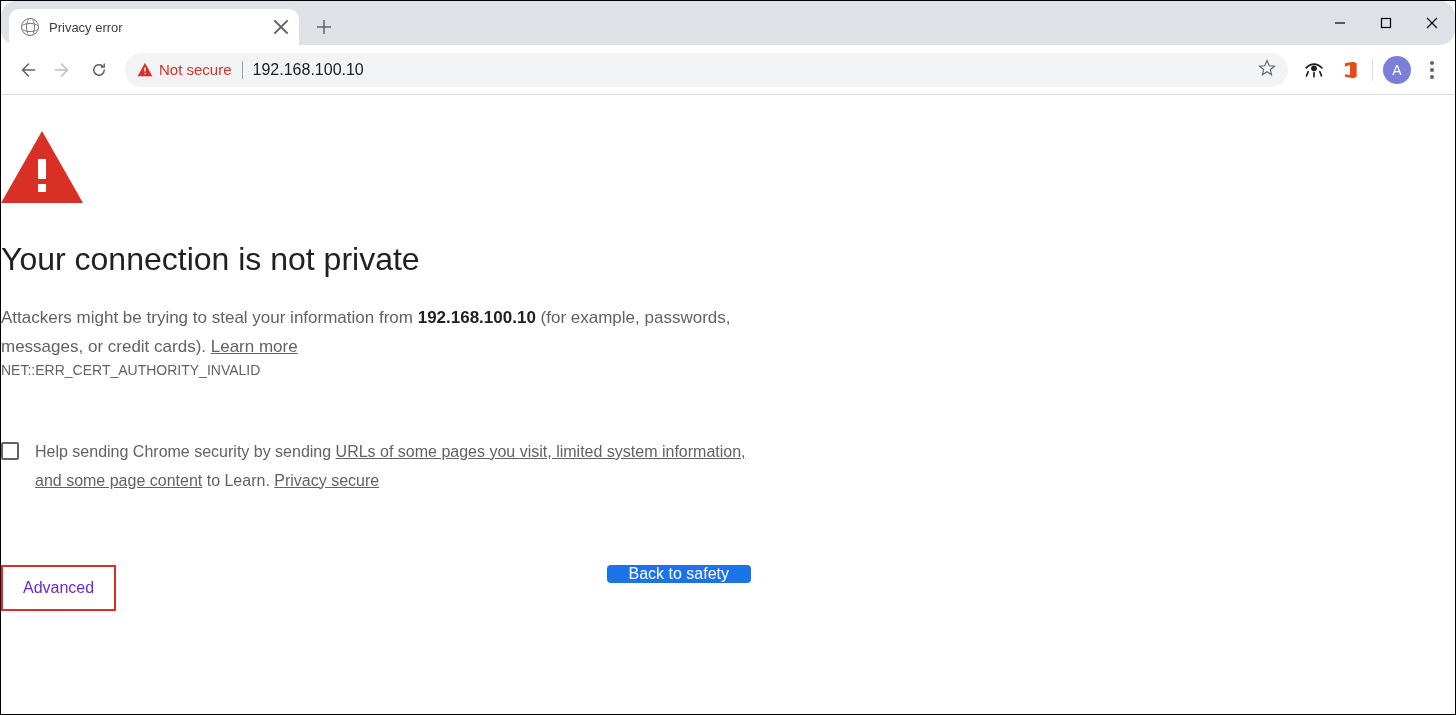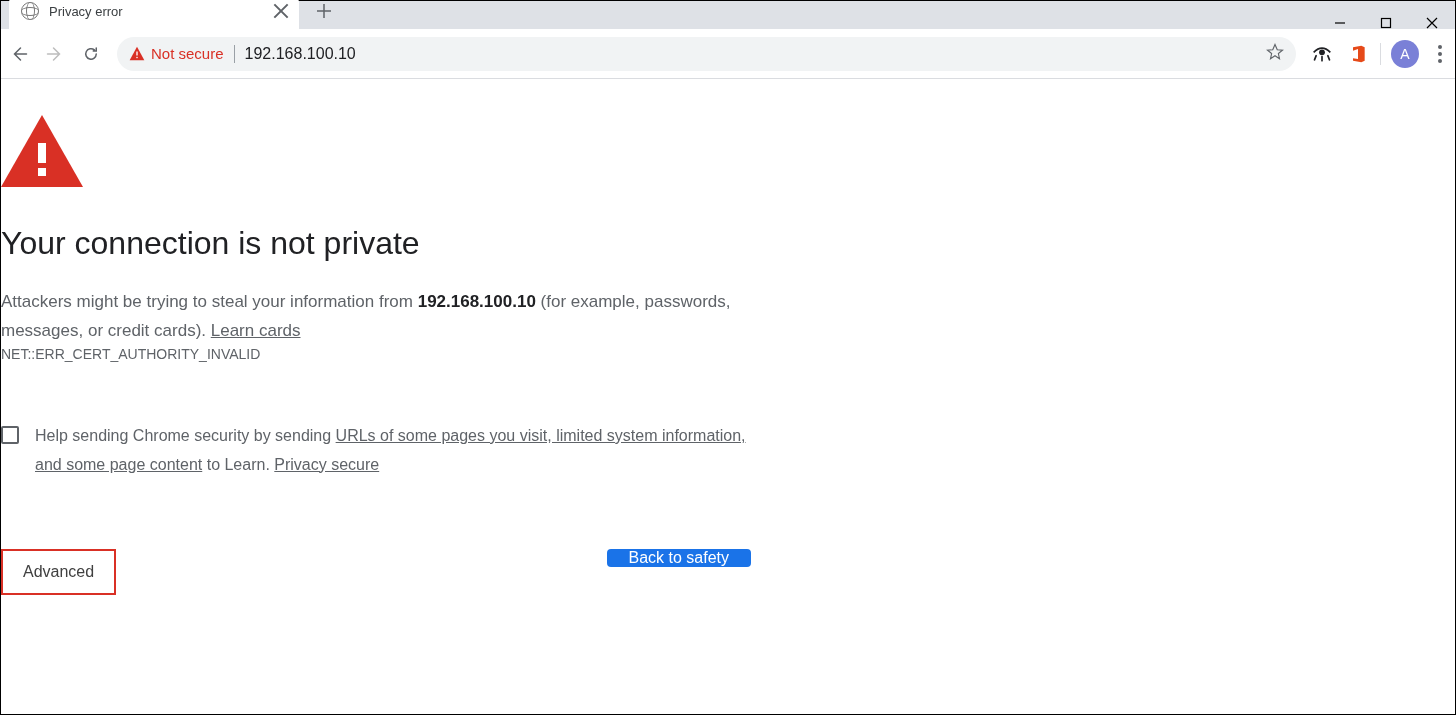--- a/index.html
+++ b/index.html
@@ -1,33 +1,33 @@
 <!DOCTYPE html>
 <html><head>
 <meta charset="utf-8">
 <style>
   * { box-sizing: border-box; margin: 0; padding: 0; }
   html, body { width: 1456px; height: 715px; font-family: "Segoe UI", Arial, sans-serif; background: #fff; overflow: hidden; }
   .outer { width:100%; height:100%; border:1px solid #000; display:flex; flex-direction:column; }
 
   
-  .titlebar { height:28px; background:#dee1e6; display:flex; align-items:flex-end; position:relative; }
+  .titlebar { height:44px; background:#dee1e6; display:flex; align-items:flex-end; position:relative;border-radius:15px; }
   .tab { margin-left:8px; height:36px; width:290px; background:#fff; border-top-left-radius:10px; border-top-right-radius:10px; display:flex; align-items:center; padding:0 10px 0 12px; position:relative; }
   .tab .favicon { width:18px; height:18px; border:1.5px solid #777; border-radius:50%; position:relative; margin-right:10px; flex:none; }
   .tab .favicon::before { content:""; position:absolute; width:18px; height:7px; border:1.5px solid #777; border-left:none; border-right:none; border-radius:50%; left:-1.5px; top:3.5px; }
   .tab .favicon::after { content:""; position:absolute; width:7px; height:18px; border:1.5px solid #777; border-top:none; border-bottom:none; border-radius:50%; left:4px; top:-1.5px; }
   .tab .label { font-size:13px; color:#3c4043; flex:1; white-space:nowrap; overflow:hidden; }
   .tab .close { width:16px; height:16px; display:flex; align-items:center; justify-content:center; color:#5f6368; font-size:14px; cursor:pointer; }
   .newtab { width:30px; height:30px; margin-left:10px; margin-bottom:3px; display:flex; align-items:center; justify-content:center; color:#5f6368; font-size:20px; cursor:pointer; }
   .wincontrols { position:absolute; right:0; top:0; height:44px; display:flex; }
   .wincontrols div { width:46px; display:flex; align-items:center; justify-content:center; color:#000; cursor:pointer; }
   .wincontrols svg { width:12px; height:12px; }
 
   
-  .toolbar { height:50px; background:#fff; border-bottom:1px solid #dadce0; display:flex; align-items:center; padding:0 0; }
+  .toolbar { height:50px; background:#fff; border-bottom:1px solid #dadce0; display:flex; align-items:center; padding:0 8px; }
   .navbtn { width:36px; height:36px; display:flex; align-items:center; justify-content:center; color:#5f6368; cursor:pointer; border-radius:50%; }
   .navbtn.disabled { color:#bdbdbd; cursor:default; }
   .navbtn svg { width:18px; height:18px; stroke:currentColor; fill:none; stroke-width:2; }
   .omnibox { flex:1; height:34px; margin:0 8px; background:#f1f3f4; border-radius:17px; display:flex; align-items:center; padding:0 12px; }
   .sec { display:flex; align-items:center; color:#d93025; font-size:15px; }
   .sec svg { width:16px; height:15px; margin-right:6px; }
   .divider { width:1px; height:18px; background:#9aa0a6; margin:0 10px; }
   .url { color:#202124; font-size:16px; flex:1; }
   .star { color:#5f6368; cursor:pointer; }
   .star svg { width:18px; height:18px; fill:none; stroke:currentColor; stroke-width:1.5; }
@@ -43,21 +43,21 @@
   .warn-icon svg { width:82px; height:72px; }
   .title { margin-top:34px; font-size:32px; color:#202124; font-weight:400; }
   .para { margin-top:26px; font-size:17px; color:#5f6368; line-height:1.7; }
   .para a { color:#5f6368; }
   .para .host { color:#202124; font-weight:600; }
   .errcode { font-size:14px; color:#5f6368; }
   .optin { margin-top:60px; display:flex; align-items:flex-start; font-size:16px; color:#5f6368; line-height:1.8; }
   .optin .cb { width:18px; height:18px; border:2px solid #5f6368; border-radius:2px; margin-right:16px; margin-top:4px; flex:none; cursor:pointer; }
   .optin a { color:#5f6368; }
   .actions { margin-top:70px; display:flex; justify-content:space-between; align-items:flex-start; }
-  .adv { border:2px solid #d93025; padding:12px 20px; font-size:16px; color:#404040; background:#fff; cursor:pointer; }
+  .adv { border:2px solid #d93025; padding:12px 20px; font-size:16px; color:#6d28d9; background:#fff; cursor:pointer; }
   .safety { background:#1a73e8; color:#fff; border:none; padding:0 22px; border-radius:4px; font-size:16px; cursor:pointer; }
 </style>
 </head>
 <body>
 
 <div class="outer">
   <div class="titlebar">
     <div class="tab">
       <span class="favicon"></span>
       <span class="label">Privacy error</span>
@@ -153,21 +153,21 @@
     <div class="interstitial">
       <div class="warn-icon">
         <svg viewBox="0 0 82 72">
             <path d="M41 0 L82 72 H0 Z" fill="#d93025"></path>
             <rect x="37" y="28" width="8" height="20" fill="#fff"></rect>
             <rect x="37" y="53" width="8" height="8" fill="#fff"></rect>
           </svg>
       </div>
       <h1 class="title">Your connection is not private</h1>
       <p class="para">
-        <span>Attackers might be trying to steal your information from </span><span class="host">192.168.100.10</span><span> (for example, passwords, messages, or credit cards). </span><a href="#">Learn cards</a>
+        <span>Attackers might be trying to steal your information from </span><span class="host">192.168.100.10</span><span> (for example, passwords, messages, or credit cards). </span><a href="#">Learn more</a>
       </p>
       <div class="errcode">NET::ERR_CERT_AUTHORITY_INVALID</div>
       <div class="optin">
         <span class="cb"></span>
         <span>
           <span>Help sending Chrome security by sending </span><a href="#">URLs of some pages you visit, limited system information, and some page content</a><span> to Learn. </span><a href="#">Privacy secure</a>
         </span>
       </div>
       <div class="actions">
         <button class="adv">Advanced</button>

